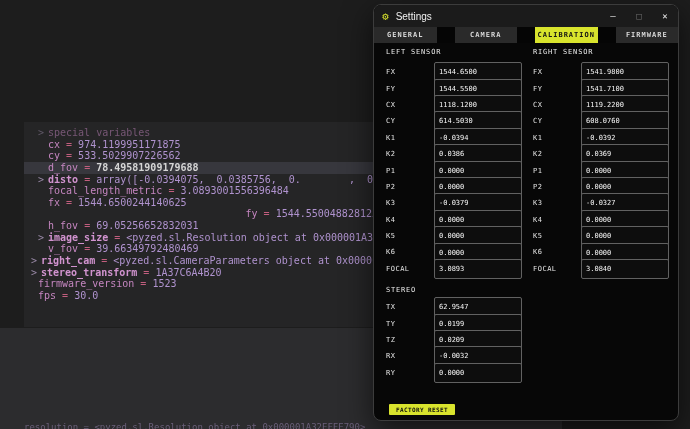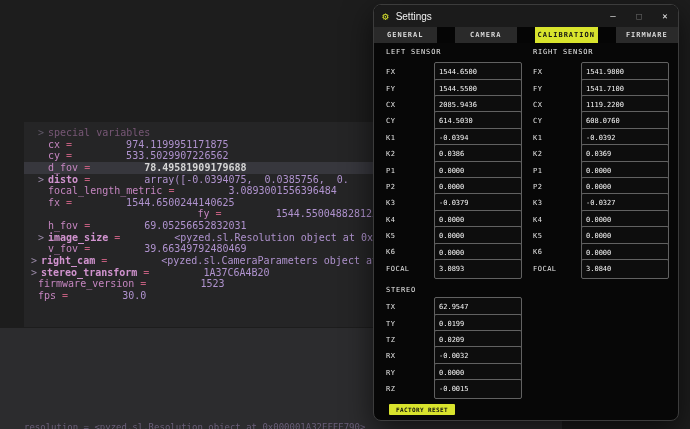--- a/index.html
+++ b/index.html
@@ -7,21 +7,21 @@
          background:var(--page_bg,#1d1d1d);font-family:"DejaVu Sans Mono",monospace;}
 
   
   .debug-panel{position:absolute;left:24px;top:122px;width:354px;height:205px;
                background:var(--panel_bg,#252526);overflow:hidden;padding-top:5px;box-sizing:border-box;}
   .dline{height:11.65px;line-height:11.65px;font-size:10px;white-space:pre;}
   .dline .chev{color:#9a8aa8;display:inline-block;width:10px;}
   .dline .vname{color:#c586c0;}
   .dline.bold .vname{font-weight:bold;color:#d193cf;}
   .dline .eq{color:#c25e7e;}
-  .dline .vval{color:#b093cf;margin-left:48px;}
+  .dline .vval{color:#b093cf;}
   .dline.highlight{background:#37373d;}
   .dline.highlight .vval{color:#d6d6d6;font-weight:bold;}
   .dline.dim{opacity:.5;}
 
   .band{position:absolute;left:0;top:328px;width:562px;height:101px;background:var(--band_bg,#2c2c2e);}
   .clipline{position:absolute;left:24px;top:422px;font-size:9px;line-height:10px;
             color:#9b87b5;opacity:.55;white-space:pre;}
 
   
   .window{position:absolute;left:373px;top:4px;width:306px;height:417px;box-sizing:border-box;
@@ -108,21 +108,21 @@
           <div class="frow">
             <span class="flabel">FX</span>
             <div class="fbox">1544.6500</div>
           </div>
           <div class="frow">
             <span class="flabel">FY</span>
             <div class="fbox">1544.5500</div>
           </div>
           <div class="frow">
             <span class="flabel">CX</span>
-            <div class="fbox">2085.9436</div>
+            <div class="fbox">1118.1200</div>
           </div>
           <div class="frow">
             <span class="flabel">CY</span>
             <div class="fbox">614.5030</div>
           </div>
           <div class="frow">
             <span class="flabel">K1</span>
             <div class="fbox">-0.0394</div>
           </div>
           <div class="frow">
@@ -225,23 +225,19 @@
             <span class="flabel">TZ</span>
             <div class="fbox">0.0209</div>
           </div>
           <div class="frow">
             <span class="flabel">RX</span>
             <div class="fbox">-0.0032</div>
           </div>
           <div class="frow">
             <span class="flabel">RY</span>
             <div class="fbox">0.0000</div>
-          </div>
-          <div class="frow">
-            <span class="flabel">RZ</span>
-            <div class="fbox">-0.0015</div>
           </div>
         </div>
 
       <div class="factory">FACTORY RESET</div>
     </div>
   </div>
 </div>
 
 </body></html>

